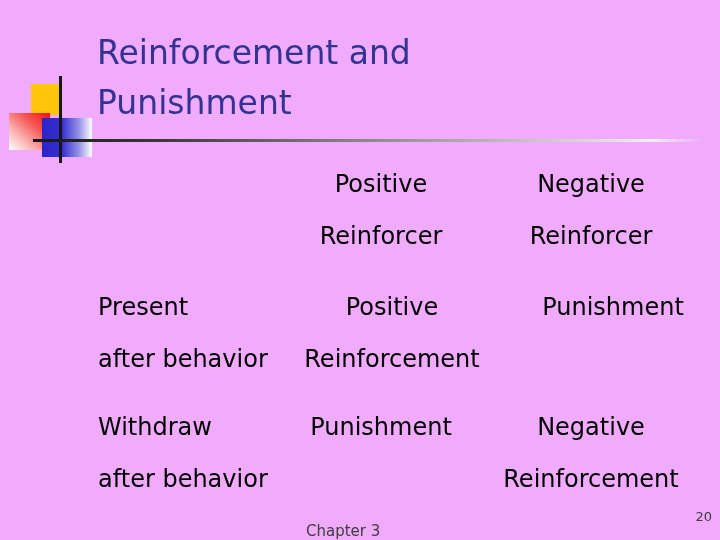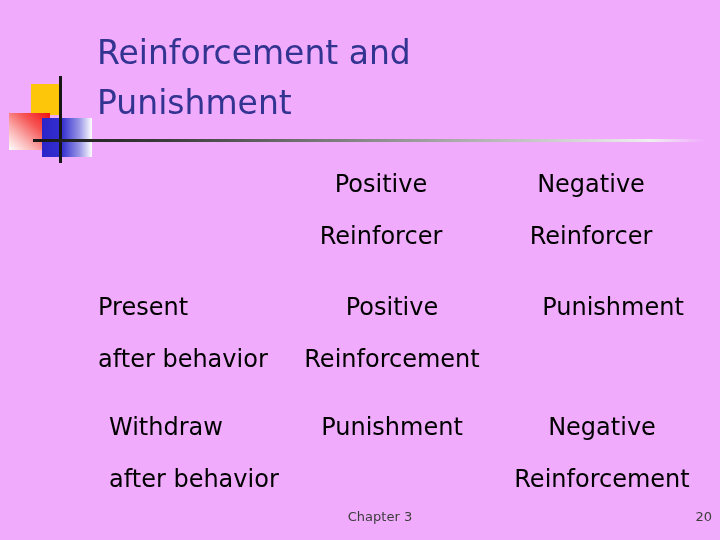--- a/index.html
+++ b/index.html
@@ -27,25 +27,25 @@
 
   .grid-row {
     position:absolute; left:98px; width:596px; display:grid;
     grid-template-columns:176px 214px 206px;
     font-size:24px; line-height:52px; color:#000000; white-space:pre-line;
   }
   .grid-row .cell { min-height:38px; }
   .grid-row .center { text-align:center; }
   .header-row { top:158px; }
   .row-1 { top:281px;gap:11px; }
-  .row-2 { top:401px;margin-left:11px; }
+  .row-2 { top:401px; }
 
   .footer-chapter {
-    position:absolute; left:306px; top:509px; width:148px; text-align:center;
-    font-size:13px; color:#3d3d3d;
+    position:absolute; left:306px; top:522px; width:148px; text-align:left;
+    font-size:15px; color:#3d3d3d;
   }
   .footer-page {
     position:absolute; right:8px; top:509px; font-size:13px; color:#3d3d3d;
   }
 </style>
 </head>
 <body>
 
 <div class="slide">
 

